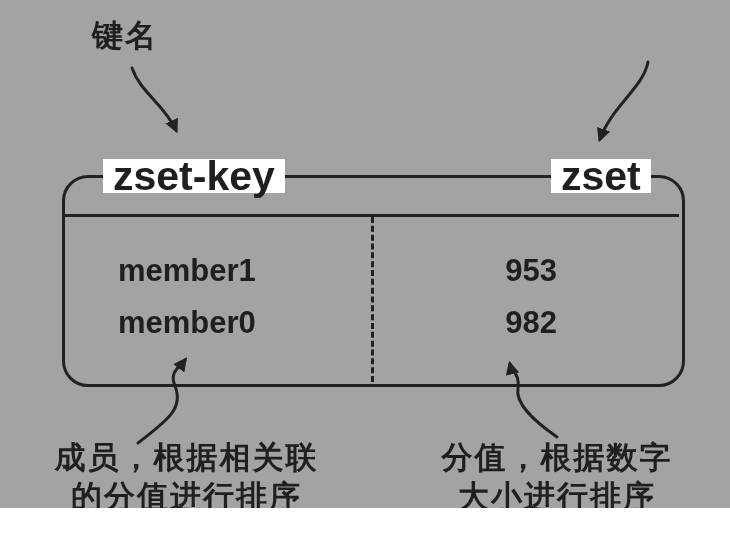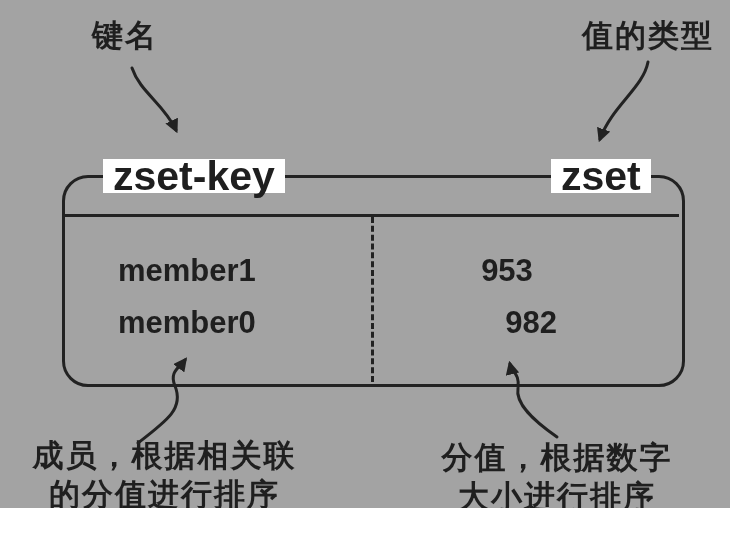--- a/index.html
+++ b/index.html
@@ -62,39 +62,38 @@
     border-left: 3px dashed #222222;
   }
 
   .cell {
     font-size: 31px;
     line-height: 40px;
     white-space: nowrap;
   }
   .member-cell { left: 118px; }
   .score-cell { left: 457px; width: 100px; text-align: center; }
-  .row1 { top: 251px; }
+  .row1 { top: 251px; text-align: right; }
   .row2 { top: 303px; text-align: right; }
 
-  #member-note { left: 12px; top: 438px; width: 305px; font-family: Liberation Mono, monospace; }
+  #member-note { left: 34px; top: 438px; width: 305px; }
   #score-note  { left: 437px; top: 438px; width: 240px; }
 
   #arrow-layer {
     position: absolute;
     left: 0; top: 0;
     pointer-events: none;
   }
 </style>
 </head>
 <body>
 
 <div id="canvas">
 
   <div class="abs callout" style="left:92px; top:19px;">键名</div>
-  <div class="abs callout" style="left:582px; top:19px;">值的类型</div>
 
   <div class="abs zset-box"></div>
 
   <div class="abs border-label" id="key-label">zset-key</div>
   <div class="abs border-label" id="type-label">zset</div>
 
   <div class="abs header-line"></div>
   <div class="abs dashed-divider"></div>
 
   <div class="abs cell member-cell row1">member1</div>

